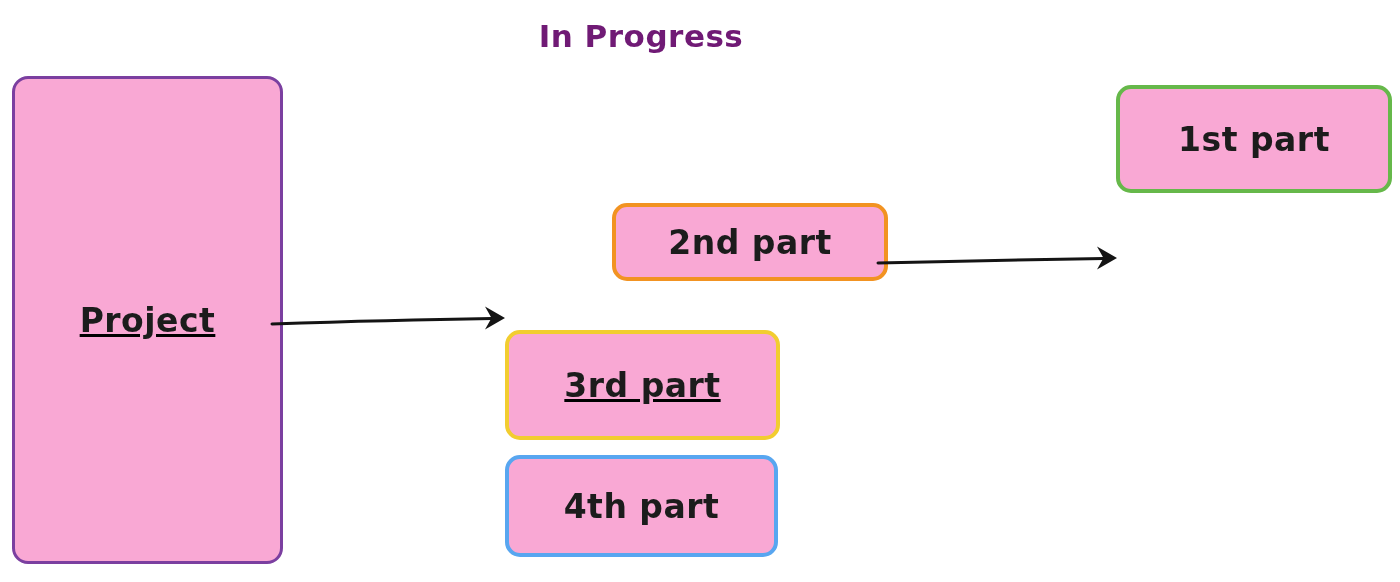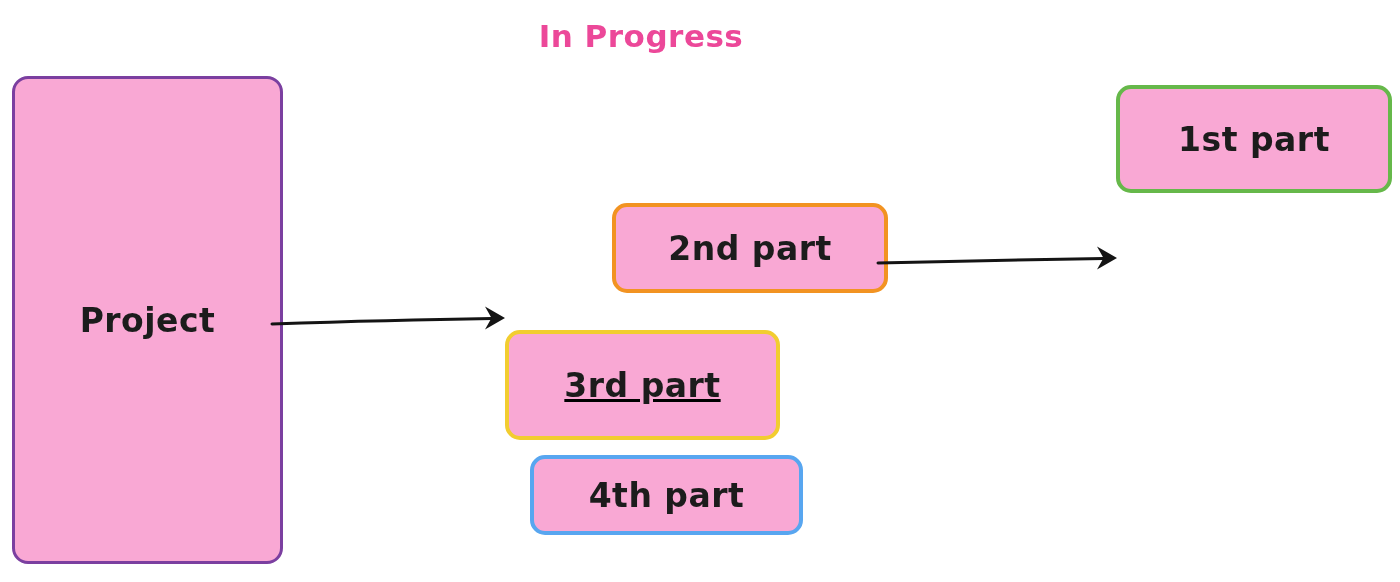--- a/index.html
+++ b/index.html
@@ -15,21 +15,21 @@
     background: #ffffff;
     overflow: hidden;
   }
   .col-header {
     position: absolute;
     top: 18px;
     transform: translateX(-50%);
     font-size: 31px;
     font-weight: 700;
     letter-spacing: 0.5px;
-    color: #ec4899;
+    color: #701a75;
     white-space: nowrap;
   }
   .hdr-inprogress { left: 641px; }
   .hdr-completed  { left: 1254px; }
 
   .box {
     position: absolute;
     background: #f9a8d4;
     display: flex;
     align-items: center;
@@ -46,42 +46,42 @@
   .project-box {
     left: 12px;  top: 76px;
     width: 271px; height: 488px;
     border: 3.5px solid;
     border-radius: 16px;
   }
   .card {
     border: 4px solid;
     border-radius: 15px;
   }
-  .card-second { left: 612px;  top: 203px; width: 276px; height: 90px; }
+  .card-second { left: 612px;  top: 203px; width: 276px; height: 78px; }
   .card-third  { left: 505px;  top: 330px; width: 275px; height: 110px; text-decoration: underline; }
-  .card-fourth { left: 530px;  top: 455px; width: 273px; height: 80px; }
+  .card-fourth { left: 505px;  top: 455px; width: 273px; height: 102px; }
   .card-first  { left: 1116px; top: 85px;  width: 276px; height: 108px; }
 
   .arrow-layer {
     position: absolute;
     left: 0; top: 0;
     width: 1400px;
     height: 582px;
     pointer-events: none;
   }
 </style>
 </head>
 <body>
 
 <div class="canvas">
 
   <div class="col-header hdr-inprogress">In Progress</div>
 
 
-  <div class="box project-box" style="border-color: rgb(123, 63, 160);">
+  <div class="box project-box" style="border-color: rgb(123, 63, 160); text-decoration: underline;">
     <span class="box-label">Project</span>
   </div>
 
   <div class="box card card-second" style="border-color: rgb(242, 147, 34);">
     <span class="box-label">2nd part</span>
   </div>
 
   <div class="box card card-third" style="border-color: rgb(242, 205, 48);">
     <span class="box-label">3rd part</span>
   </div>

